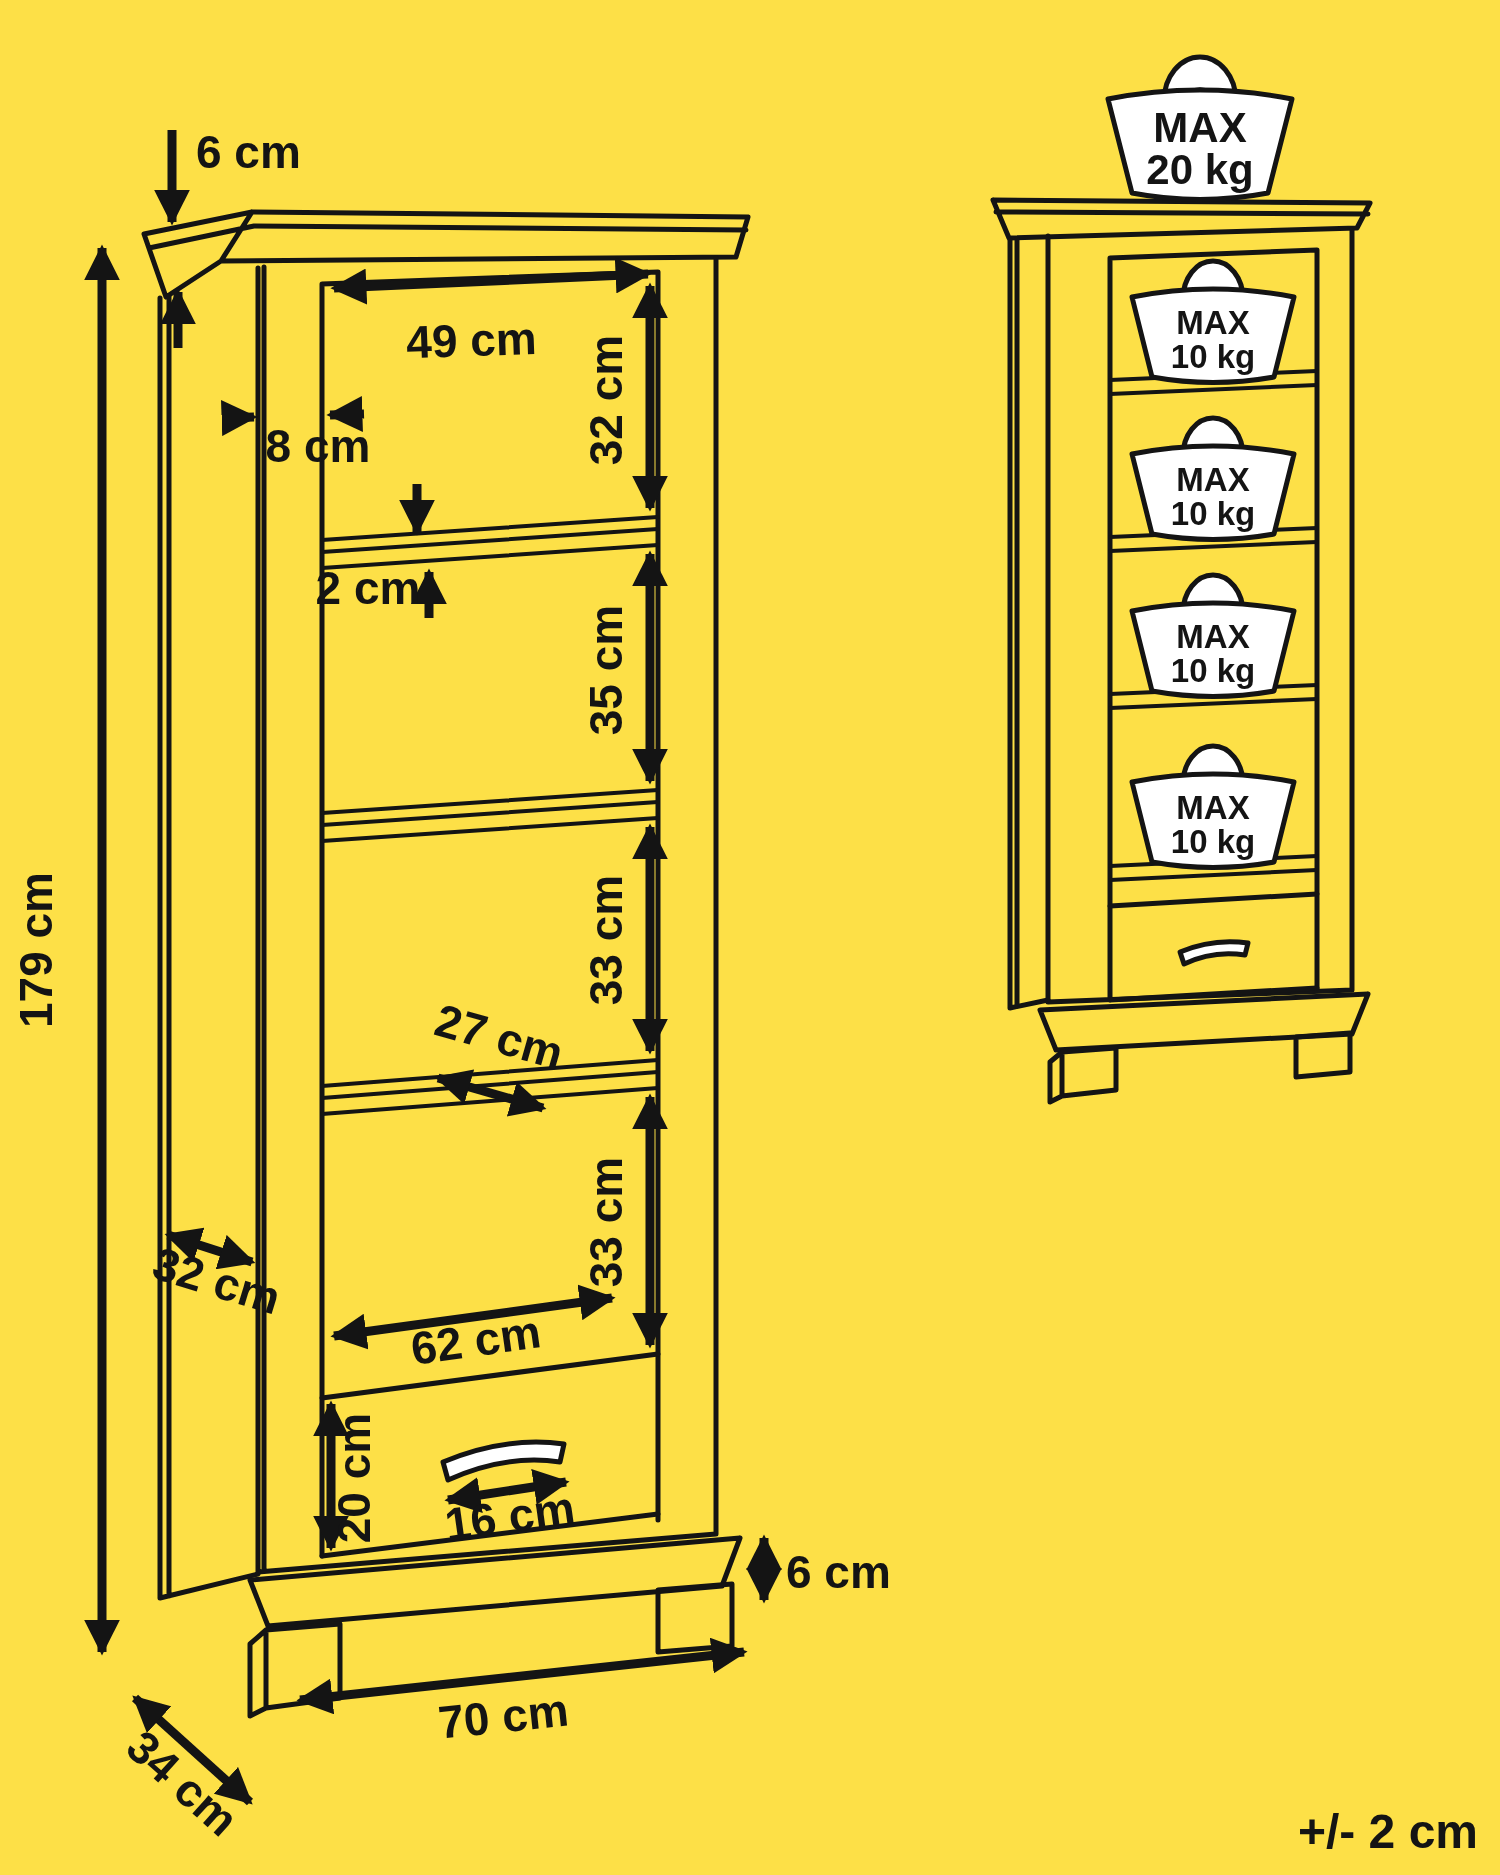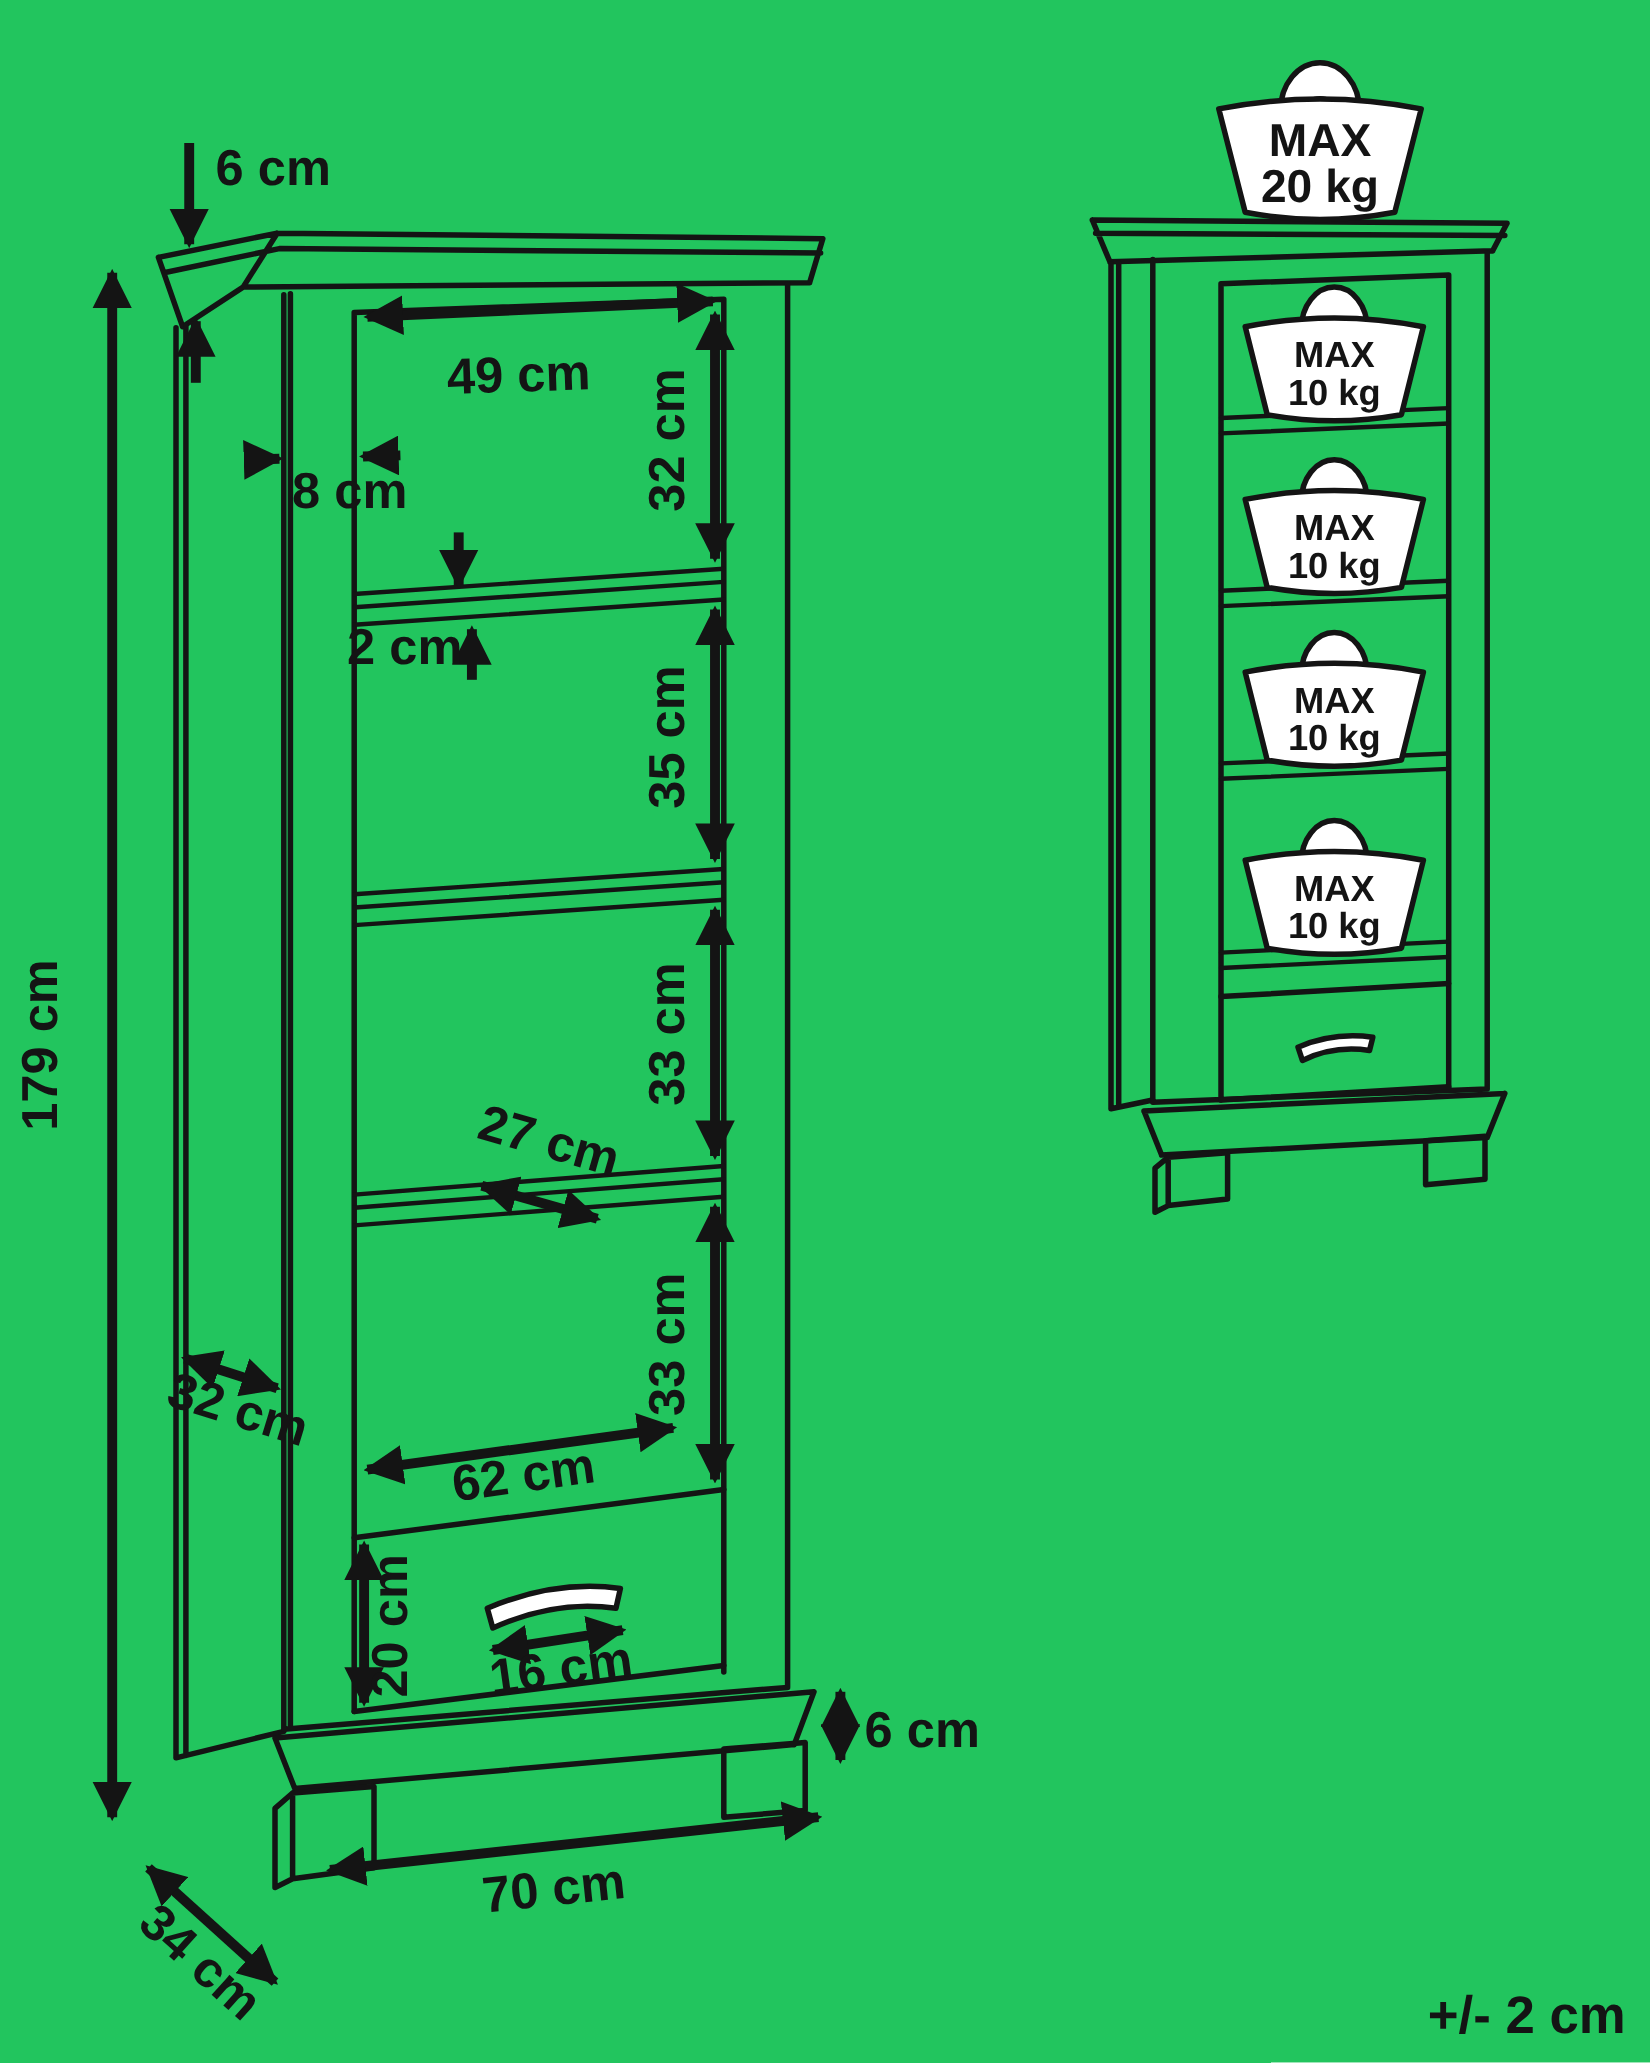--- a/index.html
+++ b/index.html
@@ -4,21 +4,21 @@
 <style>
   html, body {
     margin: 0;
     padding: 0;
     background: #ffffff;
   }
   .page {
     position: relative;
     width: 1500px;
     height: 1875px;
-    background: #22c55e;
+    background: #fde047;
     overflow: hidden;
   }
   svg { display: block; }
   svg text {
     font-family: "Liberation Sans", sans-serif;
     font-weight: 700;
     fill: #141414;
   }
   .st  { stroke:#141414; stroke-width:5; fill:none; stroke-linejoin:round; stroke-linecap:round; }
   .thin{ stroke:#141414; stroke-width:4; fill:none; stroke-linejoin:round; stroke-linecap:round; }

